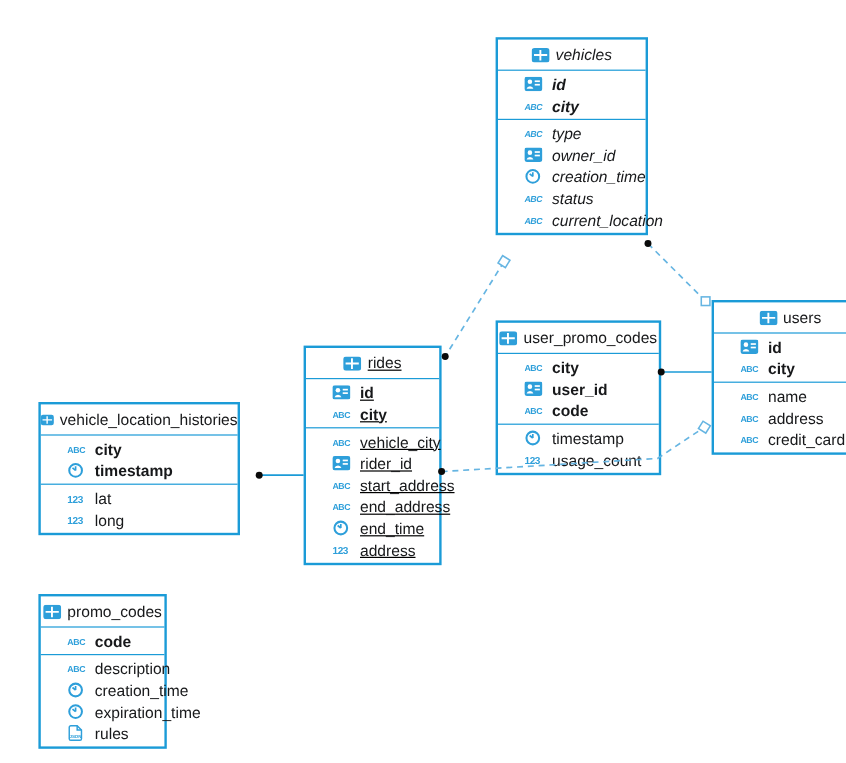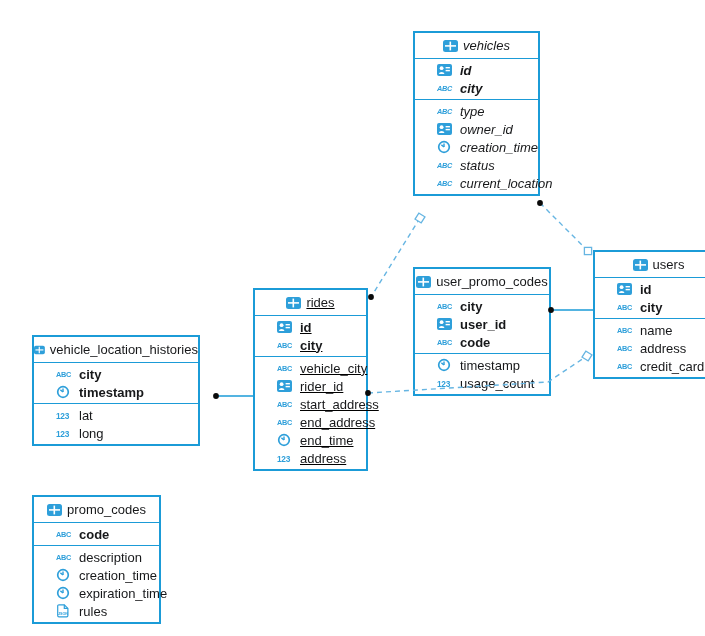--- a/index.html
+++ b/index.html
@@ -358,21 +358,21 @@
         <div class="erd-row ">
       <span class="ic">
             <svg width="17" height="11" viewBox="0 0 17 11">
         <text x="0" y="9" font-size="8.4" font-weight="bold" letter-spacing="-0.3" font-family="Liberation Sans, sans-serif" fill="#2e9fda">123</text>
             </svg>
           </span>
       <span class="fname">long</span>
         </div>
        </div>
     </div>
-    <div class="erd-table" style="left: 32px; top: 495px; width: 129px;">
+    <div class="erd-table" style="left: 32px; top: 495px; width: 107px;">
       <div class="erd-header">
          <svg width="15" height="12" viewBox="0 0 15 12">
         <rect x="0" y="0" width="15" height="12" rx="2.5" fill="#2e9fda"></rect>
         <line x1="2" y1="5.9" x2="13" y2="5.9" stroke="#fff" stroke-width="1.6"></line>
         <line x1="7.3" y1="1.6" x2="7.3" y2="10.4" stroke="#fff" stroke-width="1.6"></line>
         </svg>
          <span>promo_codes</span>
        </div>
        <div class="erd-section pk-section">
          <div class="erd-row pk">

